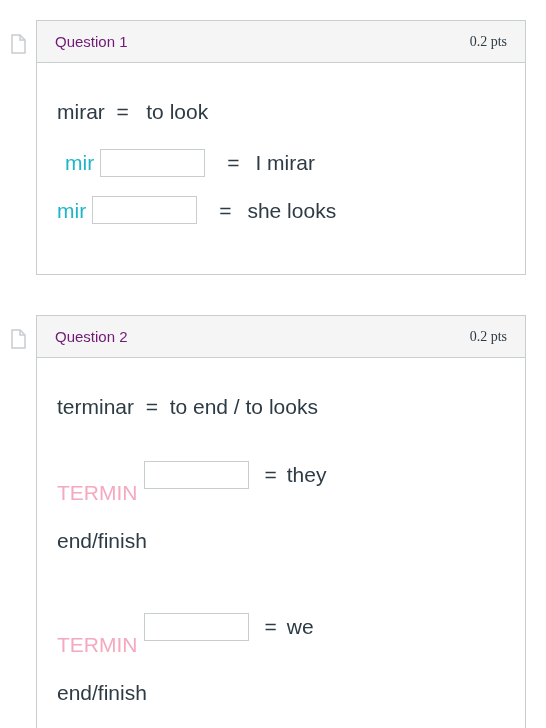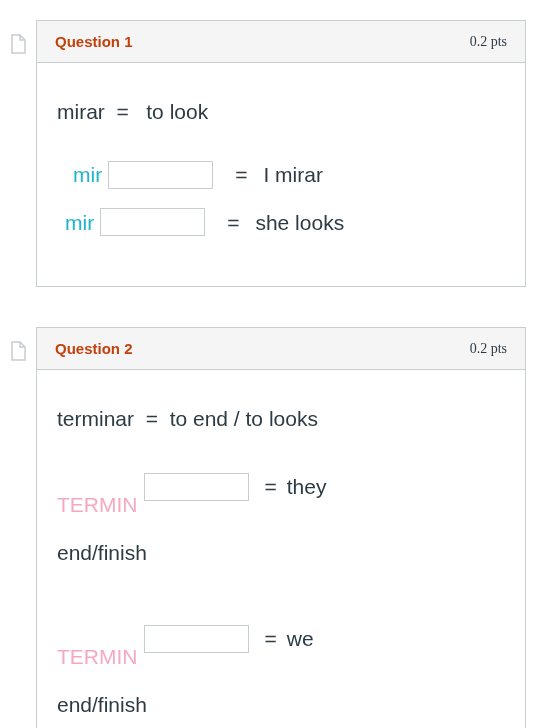--- a/index.html
+++ b/index.html
@@ -29,40 +29,40 @@
   }
   .q-header {
     display: flex;
     justify-content: space-between;
     align-items: center;
     background: #f5f5f5;
     border-bottom: 1px solid #c7cdd1;
     padding: 12px 18px;
   }
   .q-title {
-    font-weight: bold;
+    font-weight: normal;
     font-size: 15px;
-    color: #c2410c;
+    color: #701a75;
   }
   .q-pts {
     font-size: 14px;
     color: #2d3b45;
     font-family: Liberation Serif, serif;
   }
   .q-body {
     padding: 30px 20px 35px 20px;
     font-size: 21px;
     line-height: 1.8;
     color: #2d3b45;
   }
   .prompt-line {
-    margin-bottom: 25px;
+    margin-bottom: 13px;
   }
   .ans-line {
-    margin: 10px 8px;
+    margin: 10px 0;
     display: flex;
     align-items: center;
     flex-wrap: wrap;
   }
   .stem-teal {
     color: #1fb5c7;
     font-size: 21px;
   }
   .stem-pink {
     color: #f5a9c0;

